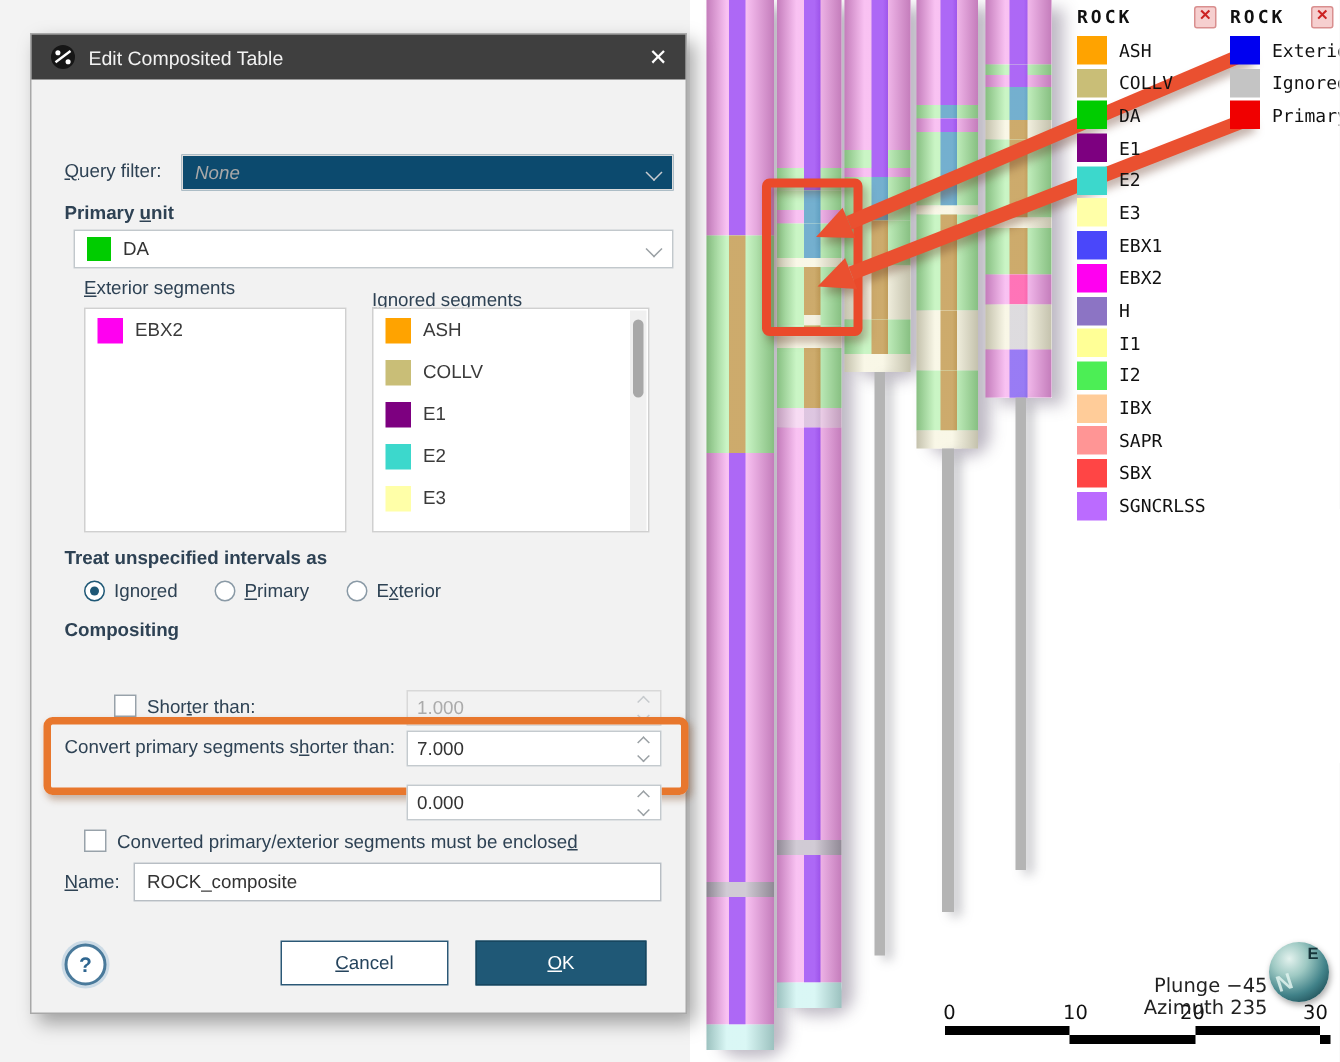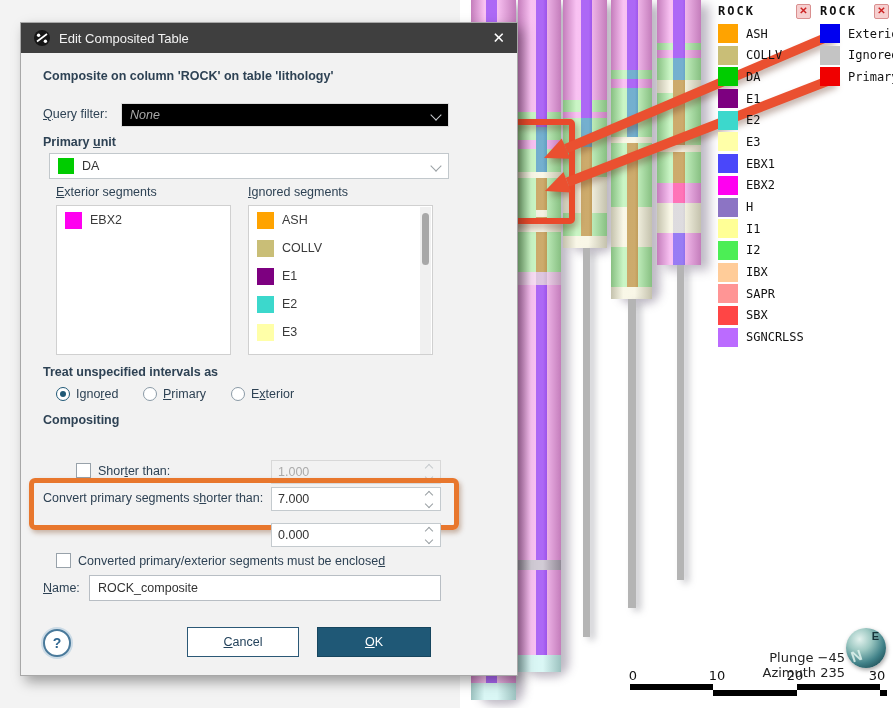--- a/index.html
+++ b/index.html
@@ -25,32 +25,32 @@
           border-radius:2px;color:#cc2222;font-size:10px;line-height:12px;text-align:center;font-weight:bold;cursor:pointer;}
   .scaleno{position:absolute;font-family:"DejaVu Sans",sans-serif;font-size:13px;color:#111;transform:translateX(-50%);}
   .sbar{position:absolute;background:#000;}
   .viewtxt{position:absolute;font-family:"DejaVu Sans",sans-serif;font-size:13px;color:#222;text-align:right;line-height:15px;}
   .compass{position:absolute;width:40px;height:40px;border-radius:50%;
      background:radial-gradient(circle at 34% 28%, #e3f2ee 0%, #9ec9c3 30%, #418289 62%, #17434c 90%);
      box-shadow:1px 2px 4px rgba(0,0,0,.35);}
   .compass .ce{position:absolute;right:7px;top:2px;font-weight:bold;font-size:11px;color:#16343a;}
   .compass .cn{position:absolute;left:5px;bottom:4px;font-weight:bold;font-size:15px;color:rgba(225,243,238,.85);transform:rotate(-18deg);}
   
-  .dialog{position:absolute;left:20px;top:22px;width:498px;height:654px;background:#f2f2f2;
+  .dialog{position:absolute;left:20px;top:22px;width:438px;height:654px;background:#f2f2f2;
           border:1px solid #a8a8a8;box-shadow:5px 6px 12px rgba(0,0,0,.35);box-sizing:border-box;
           font-size:12.5px;color:#2e4254;}
   .titlebar{position:absolute;left:0;top:0;width:100%;height:30px;background:#3f3f3f;color:#f2f2f2;
             display:flex;align-items:center;}
   .titlebar .ticon{margin:0 8px 0 12px;display:flex;}
   .titlebar .ttext{font-size:13px;}
   .titlebar .tclose{margin-left:auto;margin-right:12px;font-size:15px;color:#fff;cursor:pointer;}
   .hdg{position:absolute;font-weight:bold;}
   .lbl{position:absolute;white-space:nowrap;}
   u{text-decoration:underline;}
-  .combo{position:absolute;box-sizing:border-box;background:#000000;border:1px solid #dcdcdc;
+  .combo{position:absolute;box-sizing:border-box;background:#0c4a6e;border:1px solid #dcdcdc;
          display:flex;align-items:center;padding:0 8px;color:#a8a8a8;font-style:italic;}
   .combo .chev,.dd .chev{margin-left:auto;}
   .chev{width:7px;height:7px;border-right:1.6px solid #9aa0a4;border-bottom:1.6px solid #9aa0a4;
         transform:rotate(45deg);display:inline-block;}
   .chev.lt{border-color:#c9ccd0;}
   .dd{position:absolute;box-sizing:border-box;background:#fff;border:1px solid #c2c8cc;
       display:flex;align-items:center;padding:0 8px;color:#333;}
   .dd .sw{width:16px;height:16px;margin-right:8px;}
   .listbox{position:absolute;background:#fff;border:1px solid #d0d0d0;box-sizing:border-box;overflow:hidden;}
   .li{display:flex;align-items:center;height:28px;padding-left:8px;color:#3a3a3a;}
@@ -362,37 +362,36 @@
         <circle cx="9" cy="9" r="8" fill="#161616"></circle>
         <line x1="4" y1="12.5" x2="14" y2="5" stroke="#fff" stroke-width="1.6"></line>
         <circle cx="5.6" cy="6.2" r="1.7" fill="#fff"></circle>
         <circle cx="12.4" cy="12.2" r="1.7" fill="#fff"></circle>
       </svg>
     </span>
     <span class="ttext">Edit Composited Table</span>
     <span class="tclose">✕</span>
   </div>
 
-  <div class="hdg" style="left:22px;top:46px;">Composite on column 'ROCK' on table 'lithology'</div>
 
   <div class="lbl" style="left:22px;top:84px;"><u>Q</u>uery filter:</div>
   <div class="combo" style="left:100px;top:80px;width:328px;height:24px;">
     <span>None</span>
     <span class="chev lt"></span>
   </div>
 
   <div class="hdg" style="left:22px;top:112px;">Primary <u>u</u>nit</div>
   <div class="dd" style="left:28px;top:130px;width:400px;height:26px;">
     <span class="sw" id="pu-swatch" style="background: rgb(0, 204, 0);"></span>
     <span>DA</span>
     <span class="chev"></span>
   </div>
 
   <div class="lbl" style="left:35px;top:162px;"><u>E</u>xterior segments</div>
-  <div class="lbl" style="left:227px;top:162px;"><u>I</u>gnored segments</div>
+  <div class="lbl" style="left:227px;top:170px;"><u>I</u>gnored segments</div>
   <div class="listbox" style="left:35px;top:182px;width:175px;height:150px;" id="ext-list">
       <div class="li">
         <span class="sw" style="background: rgb(255, 0, 240);"></span>
         <span>EBX2</span>
       </div>
     </div>
   <div class="listbox" style="left:227px;top:182px;width:185px;height:150px;" id="ign-list">
     <div class="sbtrack">
       <div class="sbthumb"></div>
     </div>

